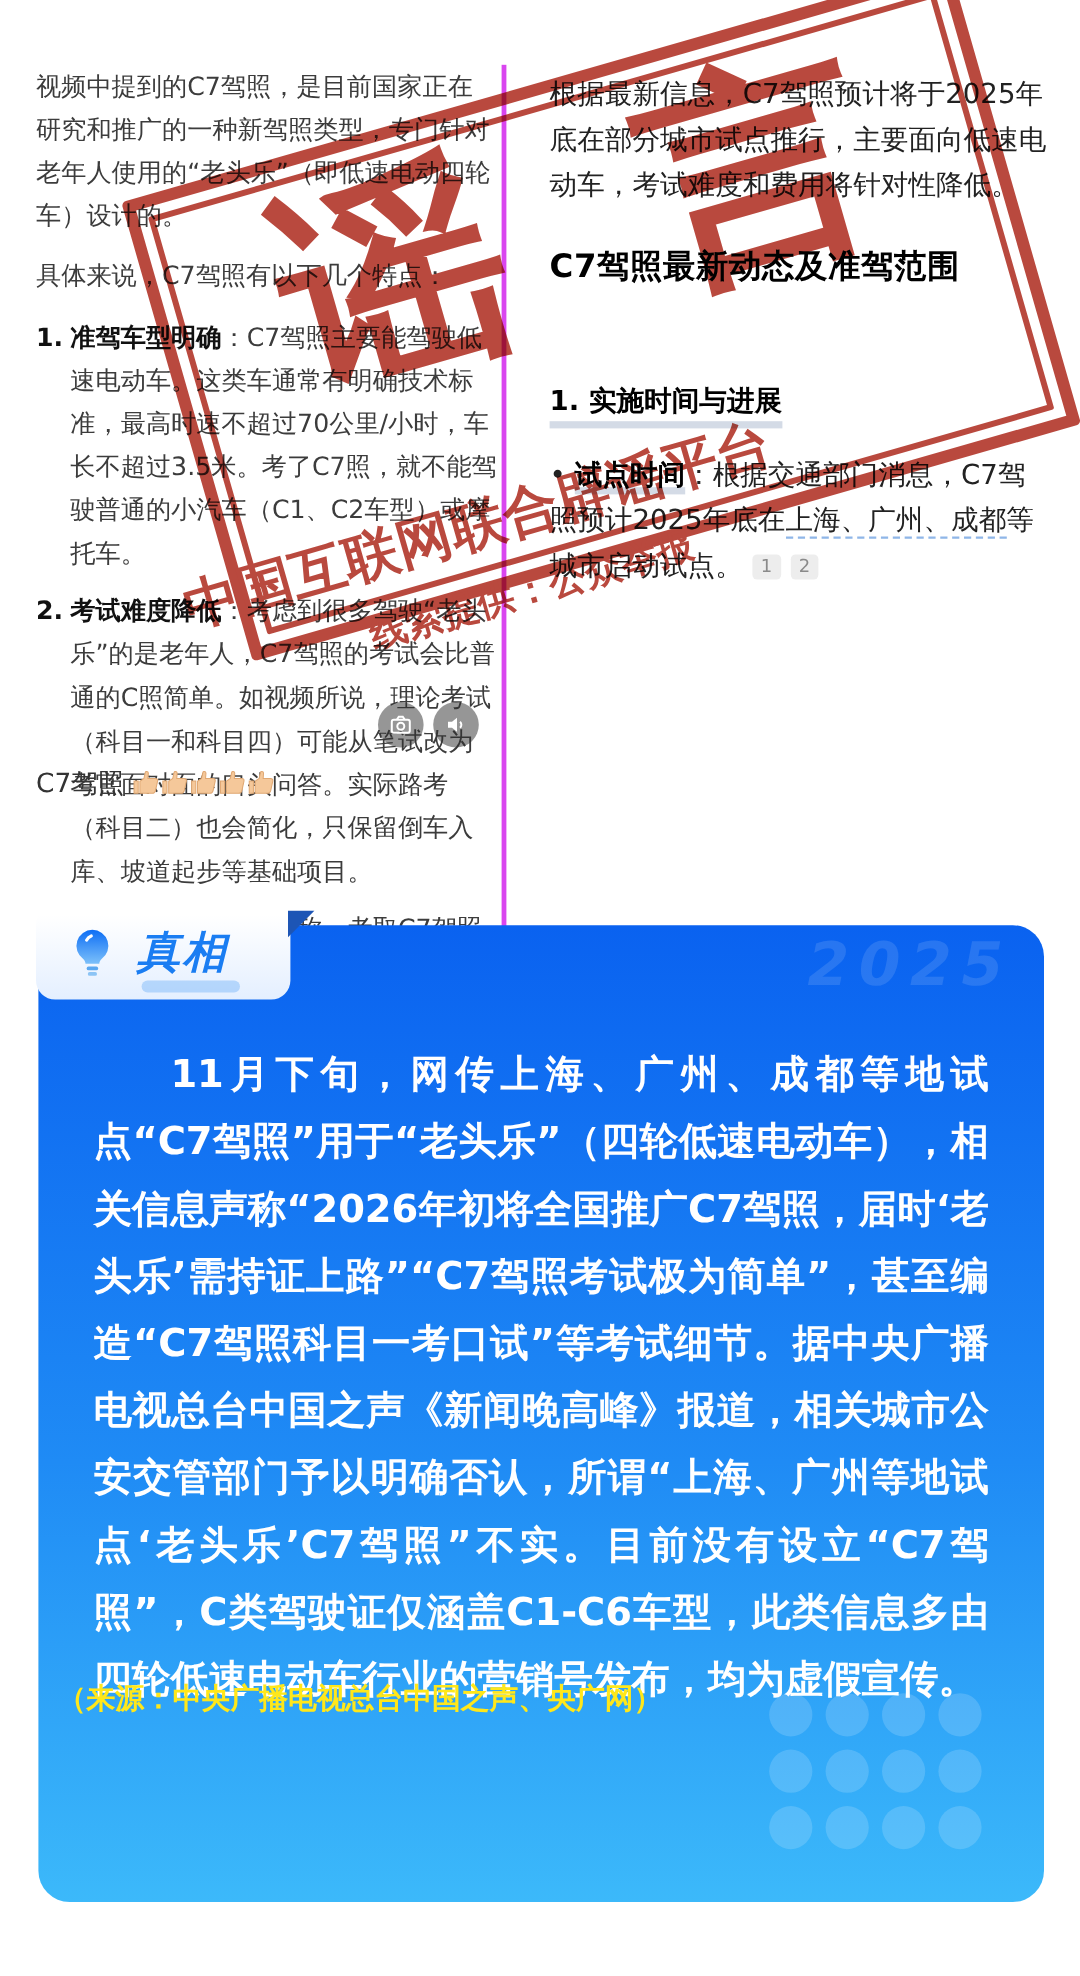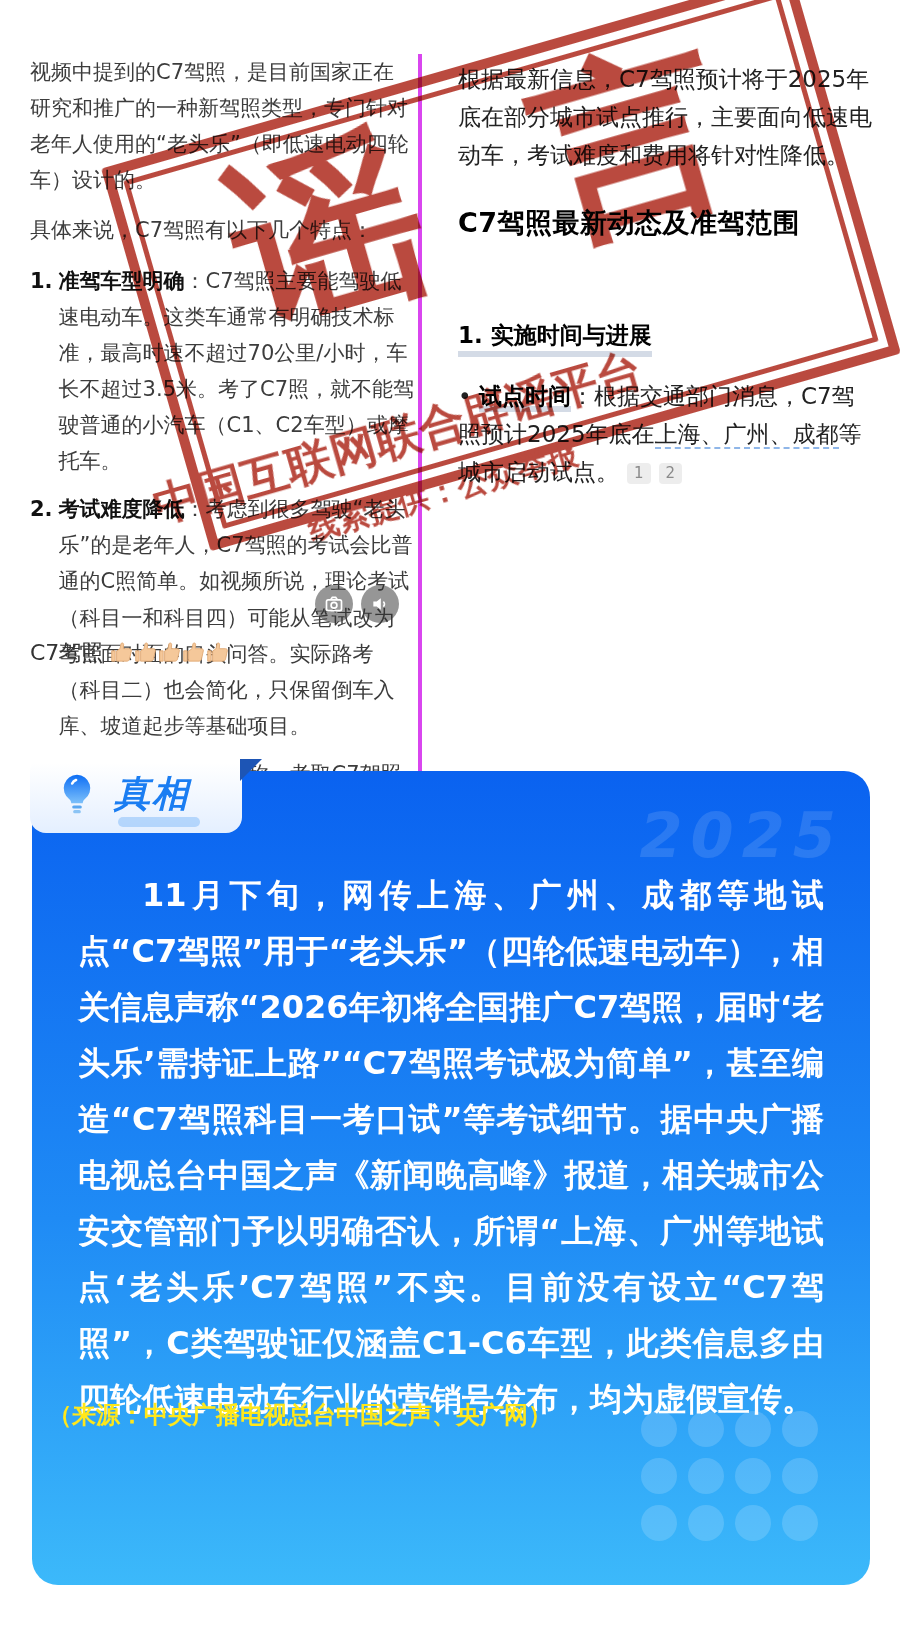--- a/index.html
+++ b/index.html
@@ -63,22 +63,22 @@
   .truth-tab{position:absolute;left:-2px;top:-16px;width:212px;height:78px;
              background:linear-gradient(180deg,#ffffff 10%,#e4efff 100%);
              border-radius:16px;display:flex;align-items:center;padding-left:24px;box-sizing:border-box;}
   .truth-tab::after{content:'';position:absolute;left:100%;top:4px;margin-left:-2px;
              border-left:22px solid #1d55b5;border-bottom:22px solid transparent;}
   .tab-text{position:relative;font-size:36px;font-weight:800;font-style:italic;color:#1a7df2;
             margin-left:14px;letter-spacing:2px;}
   .tab-text::after{content:'';position:absolute;left:4px;bottom:-8px;width:108%;height:10px;
             background:rgba(128,186,250,.5);border-radius:5px;}
   .bulb{width:46px;height:46px;}
-  .watermark{position:absolute;right:26px;top:4px;font-size:62px;font-weight:800;font-style:italic;
-             color:rgba(255,255,255,.12);letter-spacing:8px;margin-top:24px;}
+  .watermark{position:absolute;right:26px;top:4px;font-size:50px;font-weight:800;font-style:italic;
+             color:rgba(255,255,255,.12);letter-spacing:8px;}
   .truth-body{position:absolute;left:46px;right:46px;top:96px;color:#fff;
               font-size:32px;font-weight:700;line-height:1.75;text-align:justify;text-indent:2em;margin:0;}
   .truth-source{position:absolute;left:0;right:20px;top:612px;text-align:left;
                 font-size:24px;font-weight:700;margin:16px;}
   .dots-grid{position:absolute;right:52px;bottom:44px;display:grid;
              grid-template-columns:repeat(4,36px);grid-auto-rows:36px;gap:11px;}
   .dot{width:36px;height:36px;border-radius:50%;background:rgba(255,255,255,.16);}
 </style>
 </head>
 <body>

